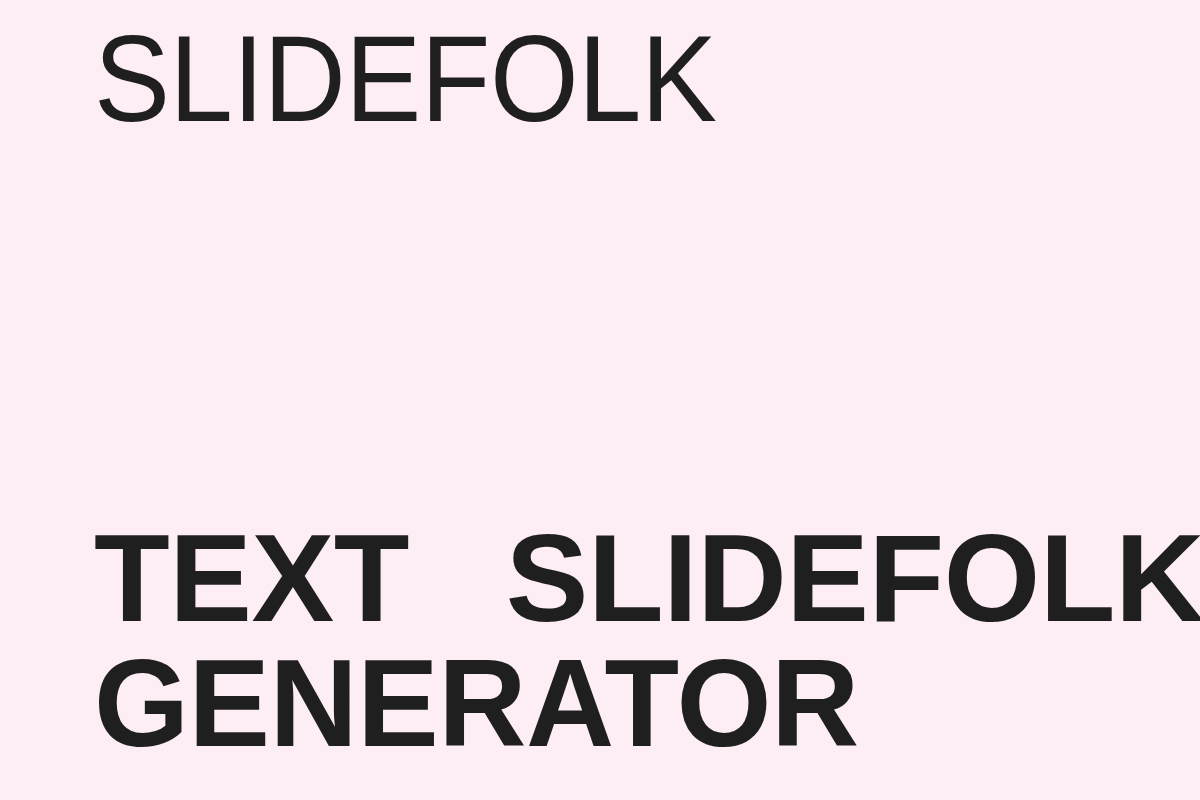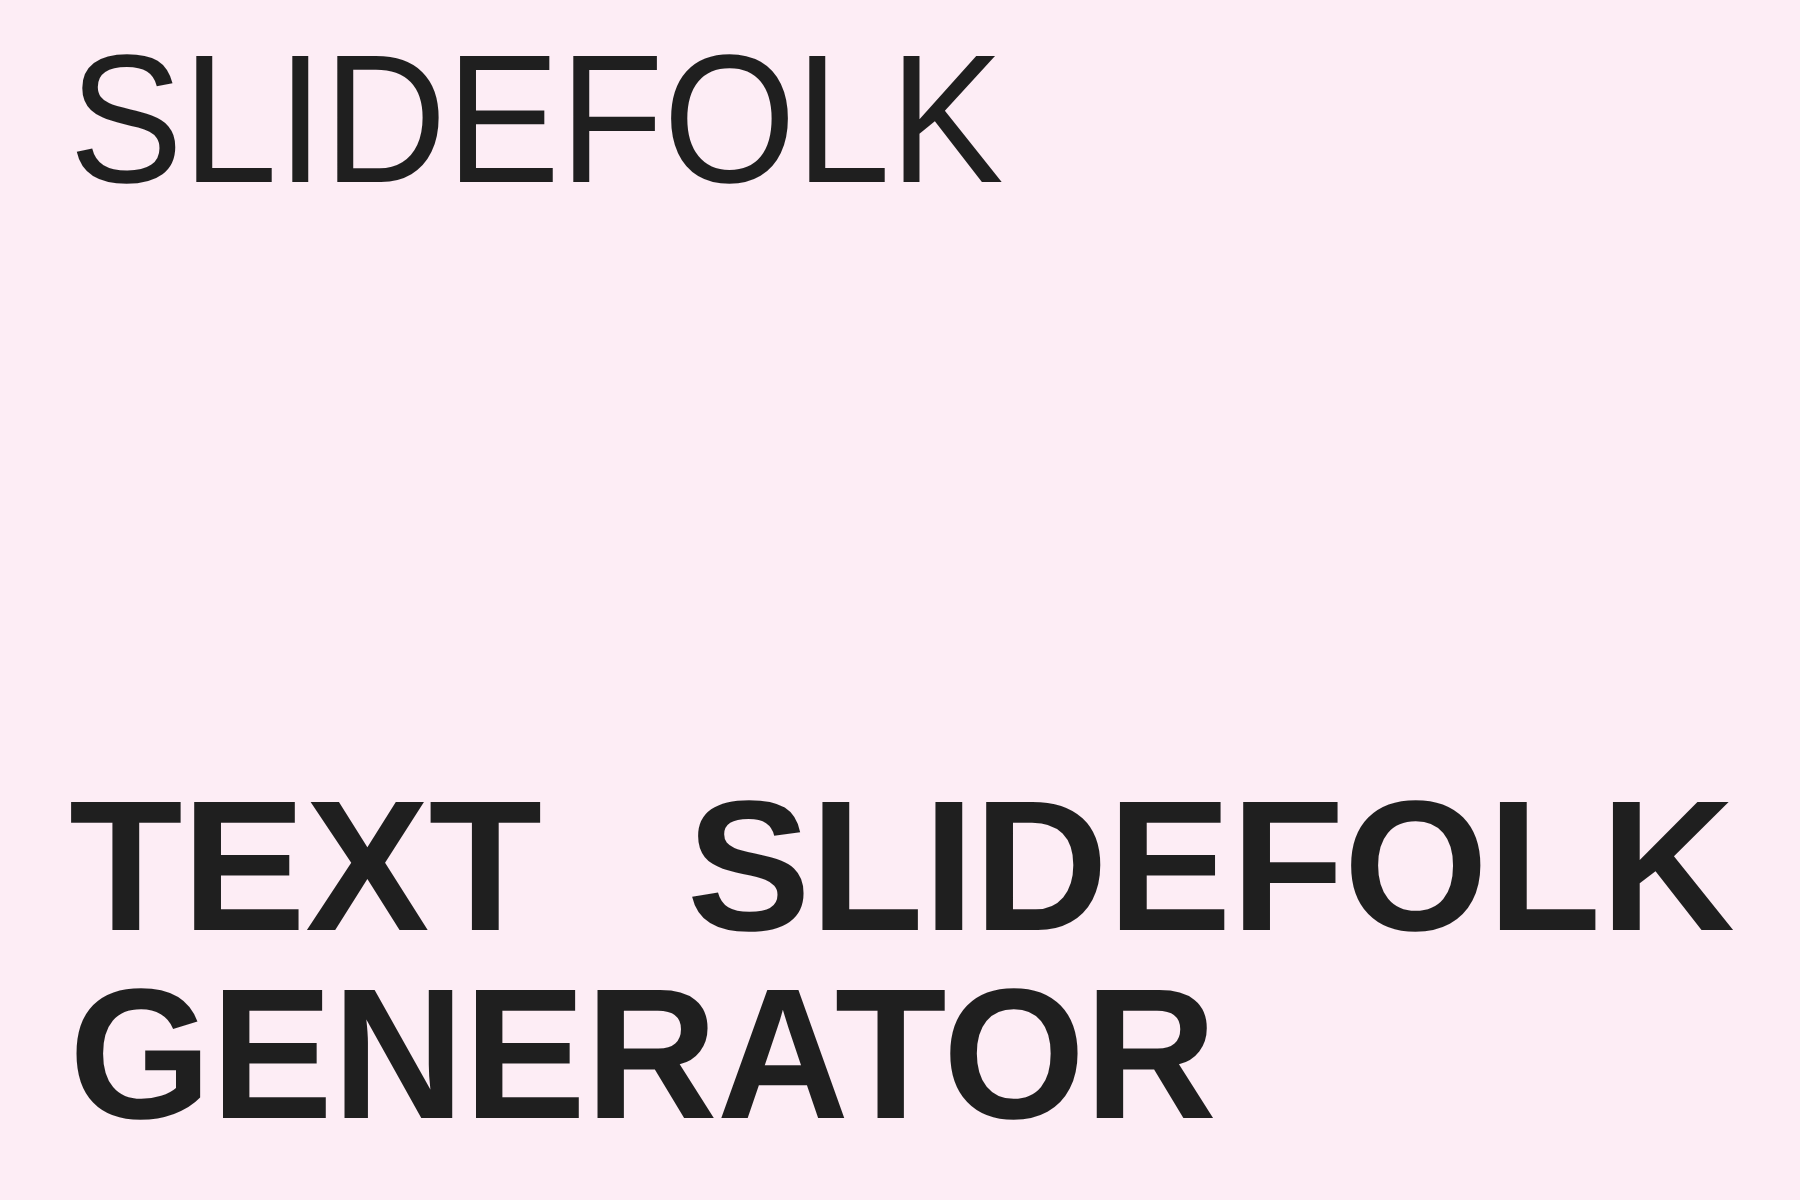--- a/index.html
+++ b/index.html
@@ -16,20 +16,21 @@
     font-family: "Liberation Sans", "DejaVu Sans", sans-serif;
     color: #1f1f1f;
     -webkit-font-smoothing: antialiased;
   }
 
   .slide {
     position: relative;
     width: 1075px;
     height: 800px;
     background: #fdedf5;
+    margin-left: 48px;
   }
 
   
   .brand {
     position: absolute;
     left: 46px;
     top: 18px;
     font-size: 122px;
     line-height: 1;
     font-weight: 400;

